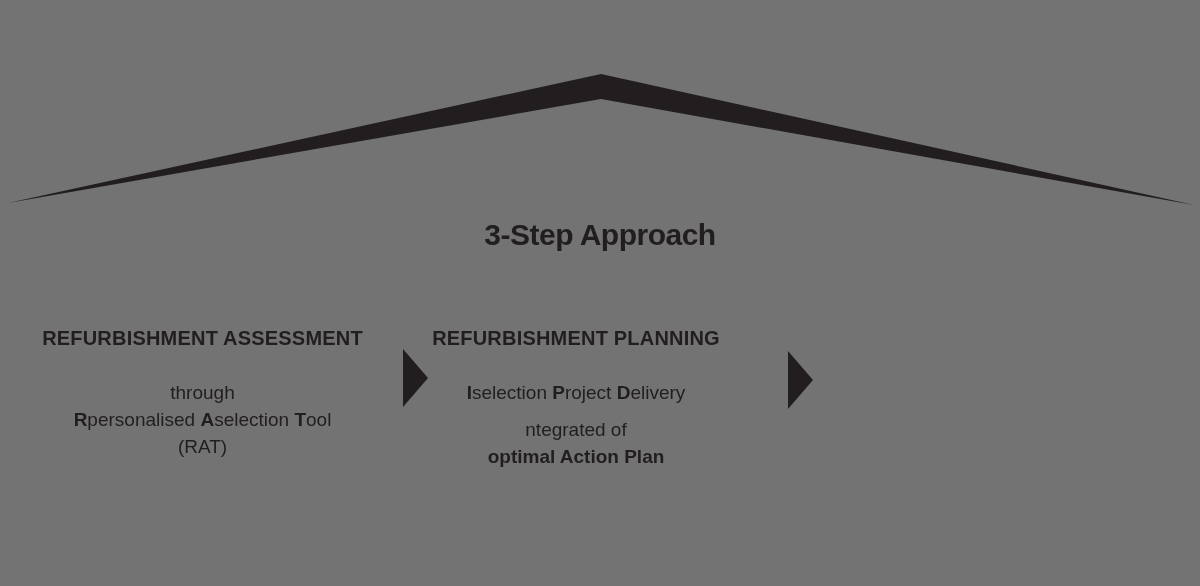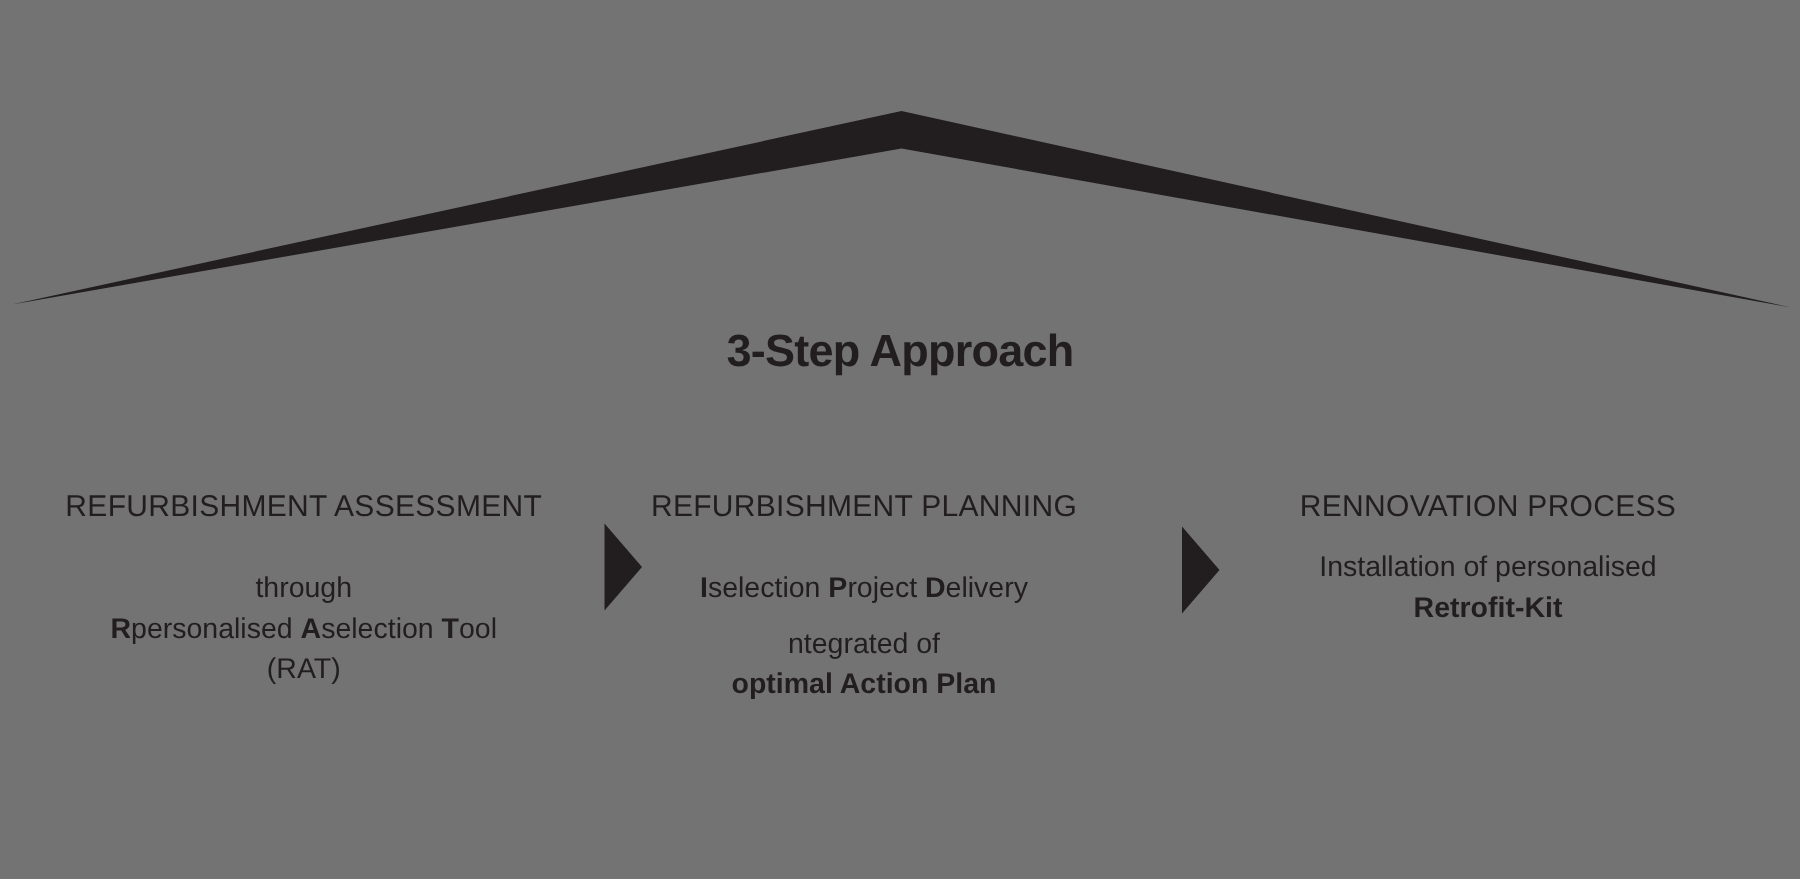--- a/index.html
+++ b/index.html
@@ -38,21 +38,21 @@
     text-align: center;
     color: #221e1f;
   }
   .step-1 { left: 20px;  width: 365px; }
   .step-2 { left: 410px; width: 332px; }
   .step-3 { left: 840px; width: 304px; }
   .step-heading {
     font-size: 20px;
     line-height: 22px;
     letter-spacing: 0.2px;
-    font-weight: 400;
+    font-weight: 700;
   }
   .step-body {
     font-size: 19px;
     line-height: 27px;
     font-weight: 400;
   }
   .step-1 .step-body, .step-2 .step-body { margin-top: 30px; }
   .step-3 .step-body { margin-top: 16px; }
   .sub-block { margin-top: 10px; }
   .b { font-weight: 700; }
@@ -107,25 +107,14 @@
         </div>
         <div>
           <span class="b">optimal Action Plan</span>
         </div>
       </div>
     </div>
   </div>
 
   <div class="arrow arrow-2"></div>
 
-  <div class="step step-3">
-    <div class="step-heading">RENNOVATION PROCESS</div>
-    <div class="step-body">
-      <div>
-        <span>Installation of personalised</span>
-      </div>
-      <div>
-        <span class="b">Retrofit-Kit</span>
-      </div>
-    </div>
-  </div>
 
 </div>
 
 </body></html>

